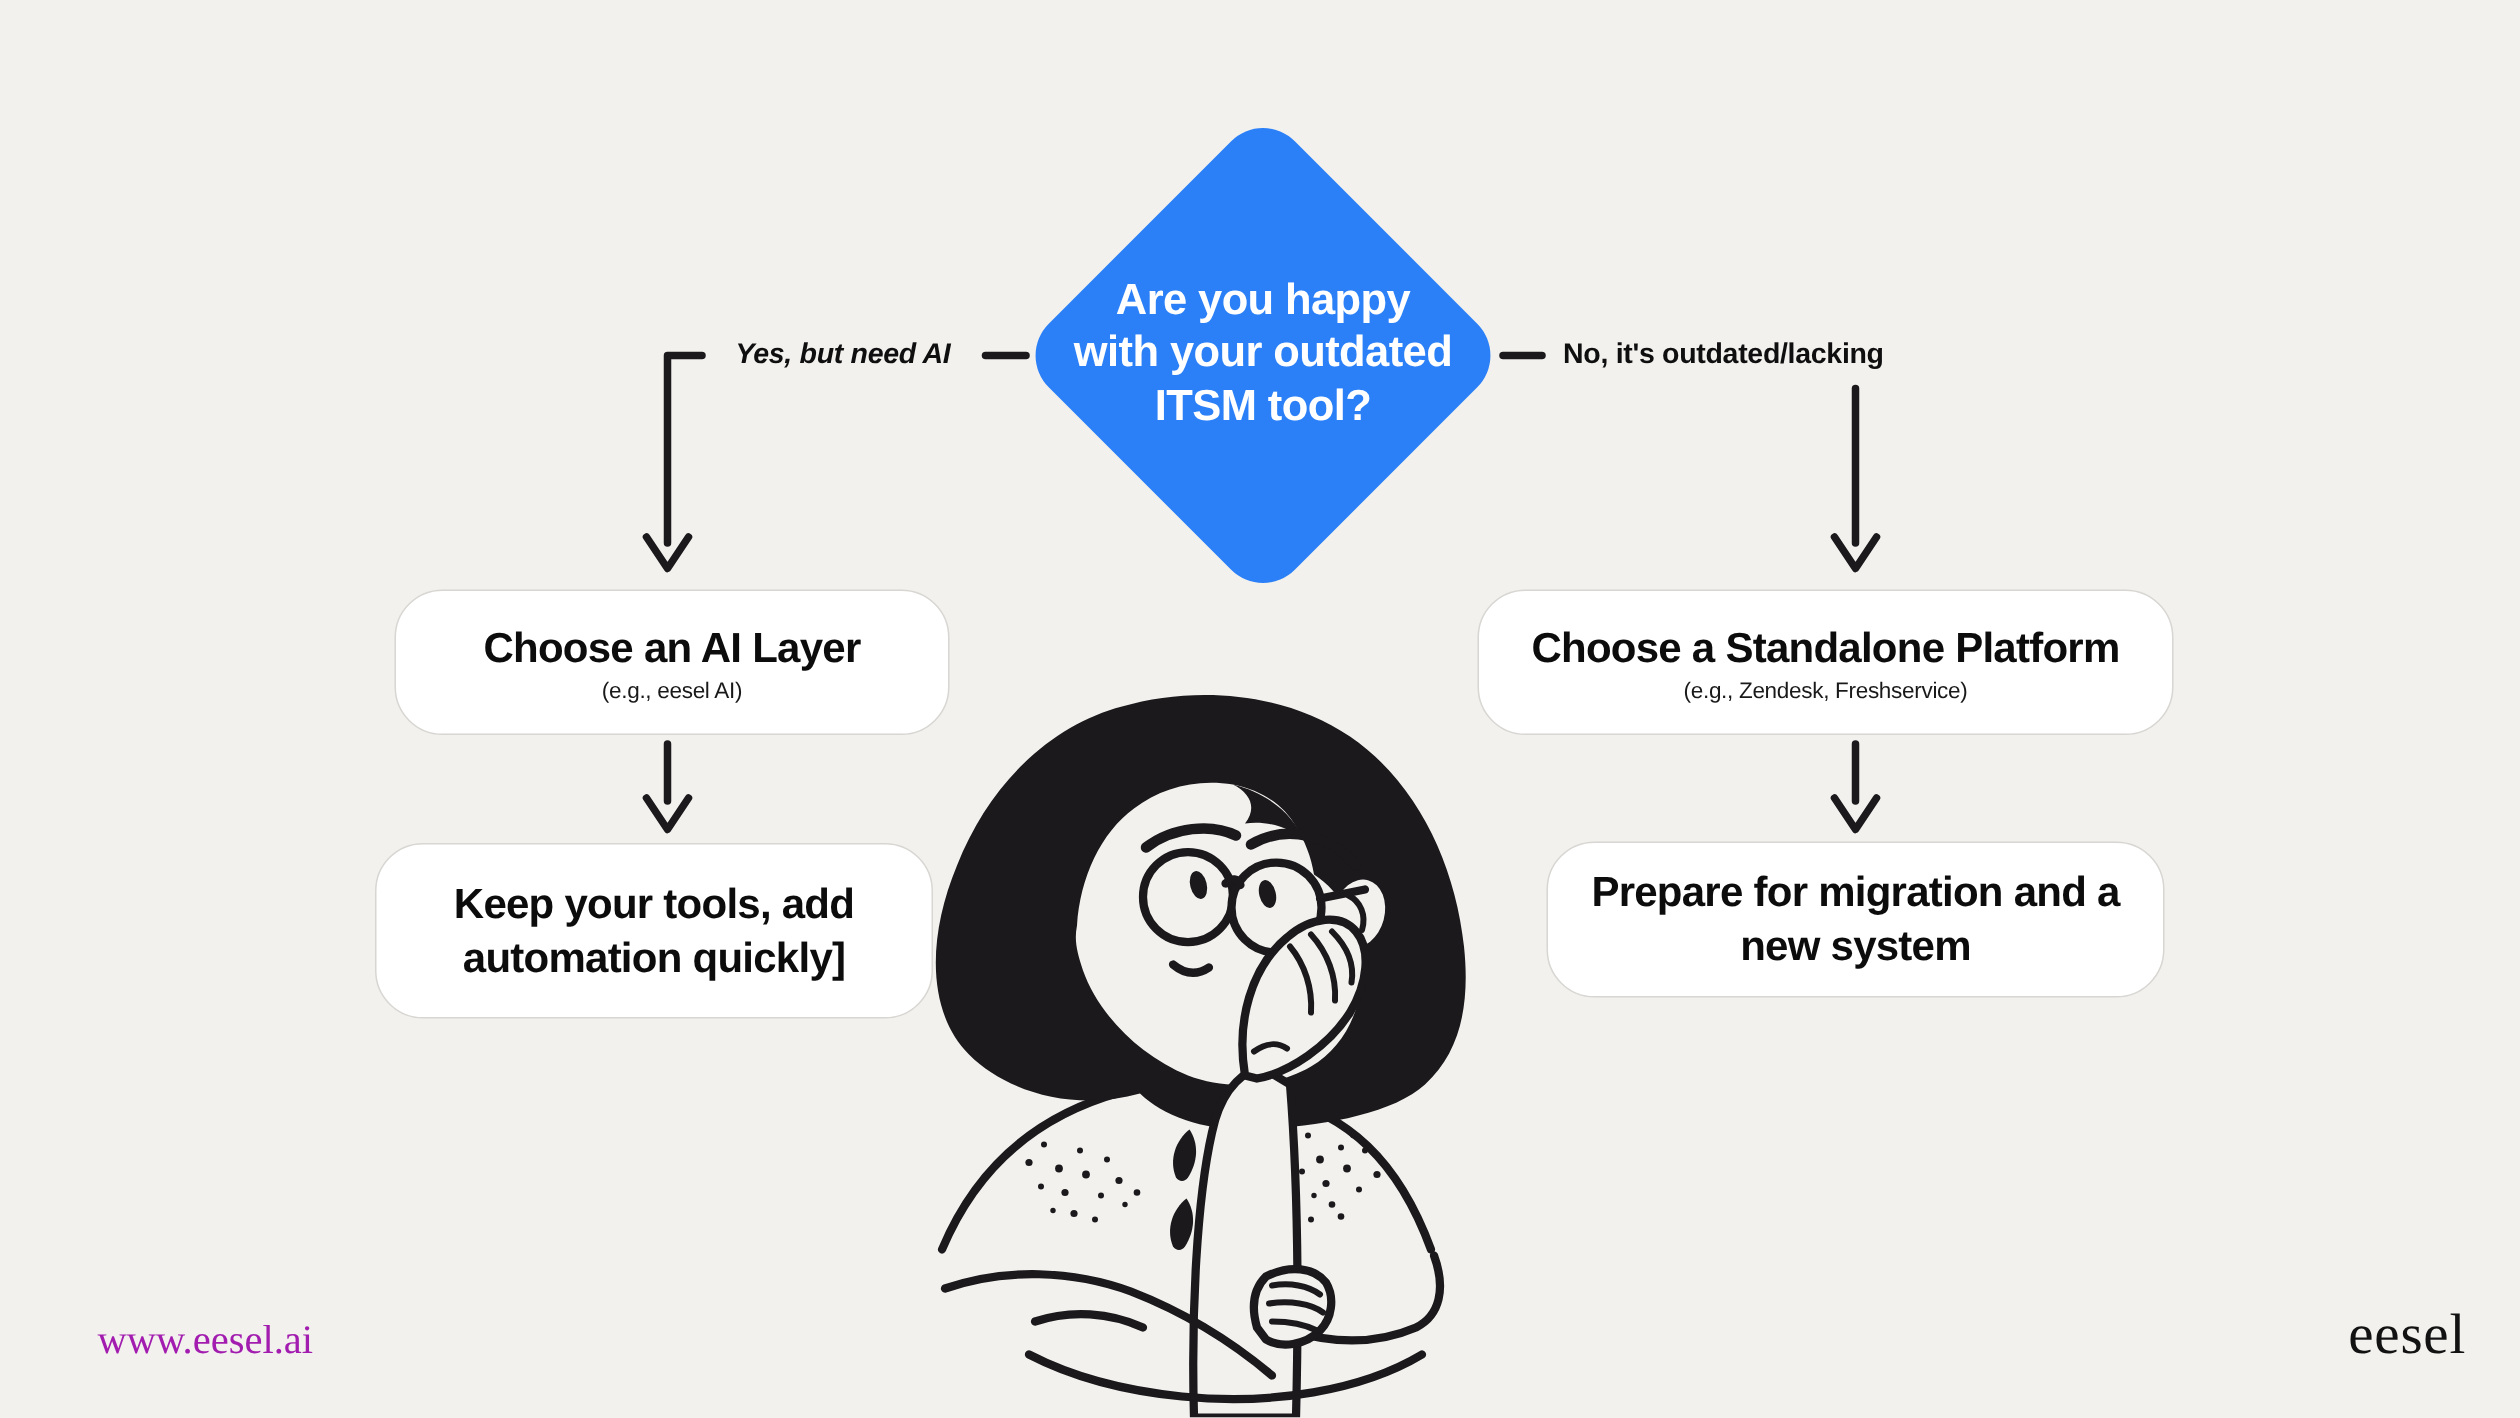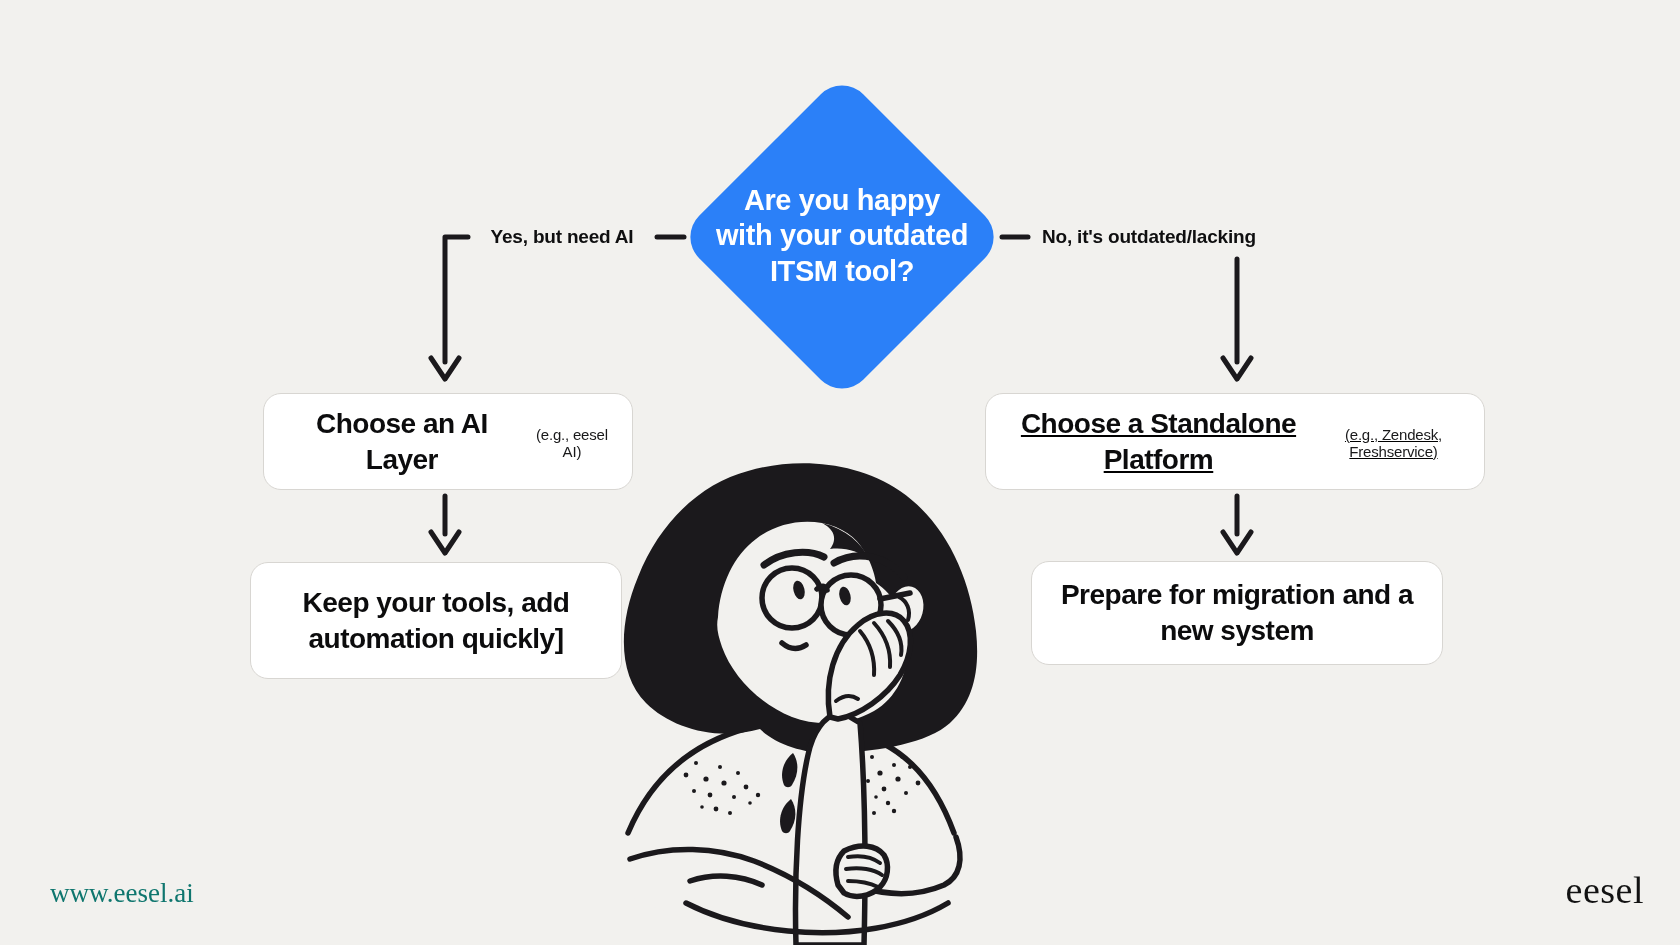--- a/index.html
+++ b/index.html
@@ -16,35 +16,35 @@
   .connectors path{stroke:var(--ink);stroke-width:5;fill:none;stroke-linecap:round;stroke-linejoin:round;}
 
   
   .diamond{position:absolute;left:726px;top:121px;width:232px;height:232px;background:var(--diamond);
     transform:rotate(45deg);border-radius:30px;}
   .diamond-text{position:absolute;left:712px;top:183px;width:260px;text-align:center;color:#fff;
     font-size:29px;font-weight:700;line-height:1.22;letter-spacing:-0.4px;}
 
   
   .branch-label{position:absolute;font-size:19px;font-weight:700;color:#0f0f10;letter-spacing:-0.2px;white-space:nowrap;}
-  .branch-label.left{left:562px;top:237px;transform:translate(-50%,-50%);}
+  .branch-label.left{left:562px;top:237px;transform:translate(-50%,-50%);font-style:italic;}
   .branch-label.right{left:1042px;top:237px;transform:translateY(-50%);}
 
   
-  .node{position:absolute;background:var(--box-bg);border:1.5px solid var(--box-border);border-radius:18px;
-    display:flex;align-items:center;justify-content:center;text-align:center;padding:10px 14px;}
+  .node{position:absolute;background:var(--box-bg);border:1.5px solid var(--box-border);border-radius:32px;
+    display:flex;flex-direction:column;align-items:center;justify-content:center;text-align:center;padding:10px 14px;}
   .node-title{font-size:28px;font-weight:700;color:#0c0c0d;letter-spacing:-0.5px;line-height:1.27;}
   .node-subtitle{font-size:15px;font-weight:400;color:#19191a;letter-spacing:-0.2px;margin-top:2px;}
   .node.l1{left:263px;top:393px;width:370px;height:97px;}
   .node.l2{left:250px;top:562px;width:372px;height:117px;}
-  .node.r1{left:985px;top:393px;width:500px;height:97px;text-decoration:underline;}
+  .node.r1{left:985px;top:393px;width:464px;height:97px;}
   .node.r2{left:1031px;top:561px;width:412px;height:104px;text-align:center;}
 
   
-  .site-url{position:absolute;left:50px;top:878px;font-family:"Liberation Serif", serif;font-size:27px;color:#0f766e;}
+  .site-url{position:absolute;left:65px;top:878px;font-family:"Liberation Serif", serif;font-size:27px;color:#a21caf;}
   .brand{position:absolute;right:36px;top:868px;font-family:"Liberation Serif", serif;font-size:38px;color:#121212;letter-spacing:0.5px;}
 
   
   .illustration{position:absolute;left:598px;top:455px;width:400px;height:490px;color:var(--ink);}
   .ink-fill{fill:var(--ink);}
   .bg-fill{fill:var(--bg);}
   .stroke{stroke:var(--ink);fill:none;stroke-width:5.5;stroke-linecap:round;stroke-linejoin:round;}
   .stroke-thin{stroke:var(--ink);fill:none;stroke-width:4;stroke-linecap:round;stroke-linejoin:round;}
   .outlined{stroke:var(--ink);stroke-width:5.5;stroke-linecap:round;stroke-linejoin:round;}
 </style>

